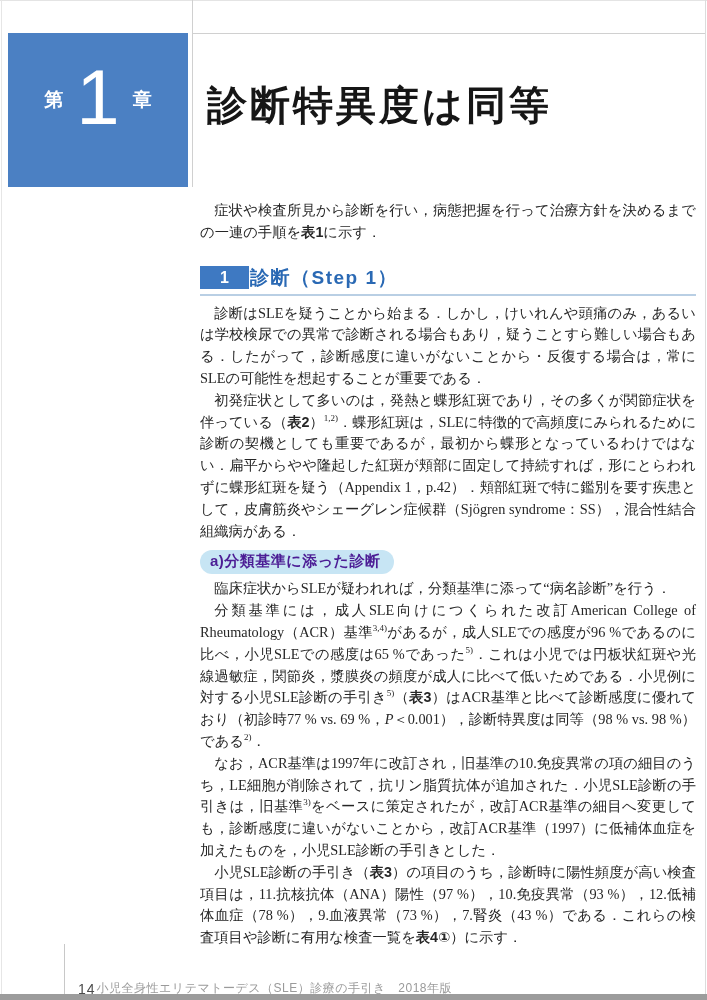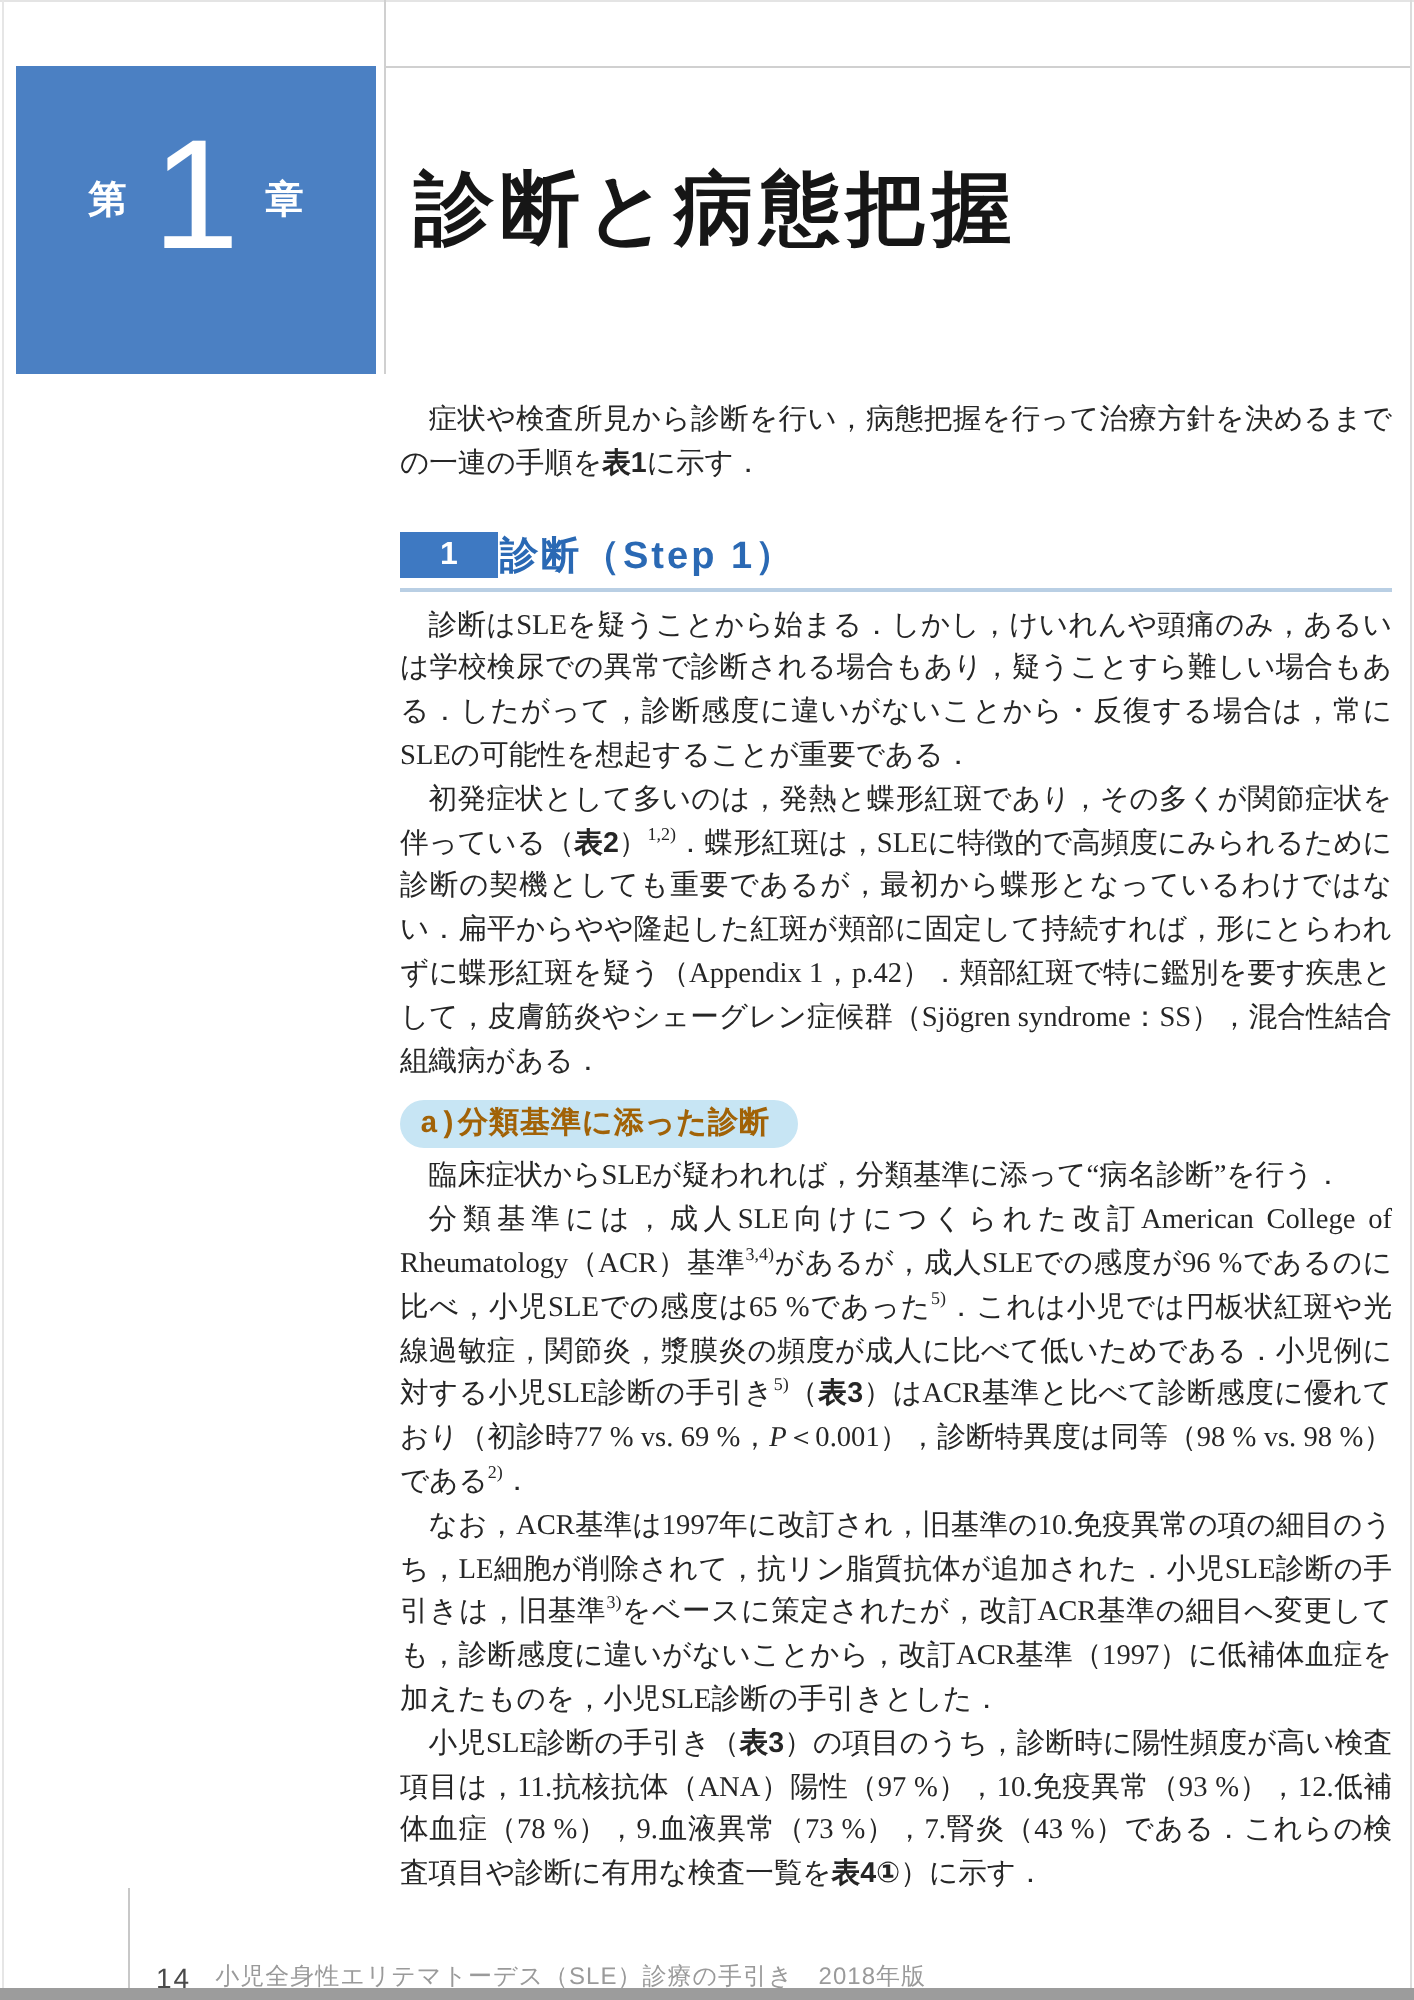--- a/index.html
+++ b/index.html
@@ -41,50 +41,50 @@
   .section-num{display:inline-block;width:49px;height:23px;background:#3e79c2;color:#ffffff;
                font-family:"Liberation Sans","DejaVu Sans",sans-serif;
                font-size:16px;font-weight:bold;line-height:23px;text-align:center;}
   .section-title{font-family:"Liberation Sans","DejaVu Sans",sans-serif;
                  font-size:19px;font-weight:bold;color:#2a69b4;
                  margin-left:1px;letter-spacing:1.5px;}
 
   
   .subsection-pill{display:inline-block;background:#c7e5f4;border-radius:12px;
                    padding:2px 14px 3px 10px;margin:8px 0 4px 0;
-                   font-family:Liberation Mono, monospace;
-                   font-size:15px;font-weight:bold;color:#a16207;letter-spacing:0.5px;}
+                   font-family:Liberation Sans, sans-serif;
+                   font-size:15px;font-weight:bold;color:#4c1d95;letter-spacing:0.5px;}
 
   
   .footer{position:absolute;left:64px;top:944px;height:46px;
           border-left:1px solid #c8c8c8;padding:7px 0 0 13px;
           display:flex;align-items:flex-end;
           font-family:"Liberation Sans","DejaVu Sans",sans-serif;}
   .page-num{font-size:14px;color:#4a4a4a;letter-spacing:1px;}
-  .book-title{font-size:12px;color:#9a9a9a;margin-left:12px;margin-top:2px;letter-spacing:0.5px;}
+  .book-title{font-size:12px;color:#9a9a9a;margin-left:1px;margin-top:2px;letter-spacing:0.5px;}
 </style>
 </head>
 <body>
 
 <div class="page">
 
   <div class="edge-top"></div>
   <div class="edge-left"></div>
   <div class="edge-right"></div>
 
   <div class="chapter-box">
     <div class="chapter-inner">
       <span class="ch-kanji">第</span>
       <span class="ch-num">1</span>
       <span class="ch-kanji">章</span>
     </div>
   </div>
   <div class="rule-vert"></div>
   <div class="rule-horiz"></div>
-  <h1 class="page-title">診断と病態把握</h1>
+  <h1 class="page-title">診断特異度は同等</h1>
 
   <main class="content">
 
     <p class="body"><span>症状や検査所見から診断を行い，病態把握を行って治療方針を決めるまでの一連の手順を</span><span class="seg-b">表1</span><span>に示す．</span></p>
 
     <div class="section-header">
       <span class="section-num">1</span>
       <span class="section-title">診断（Step 1）</span>
     </div>
 

